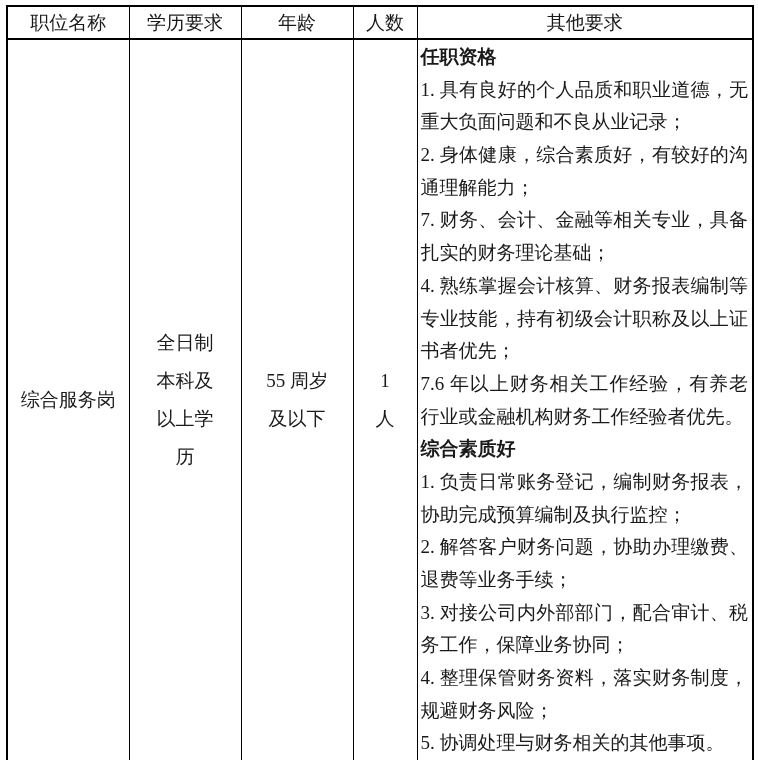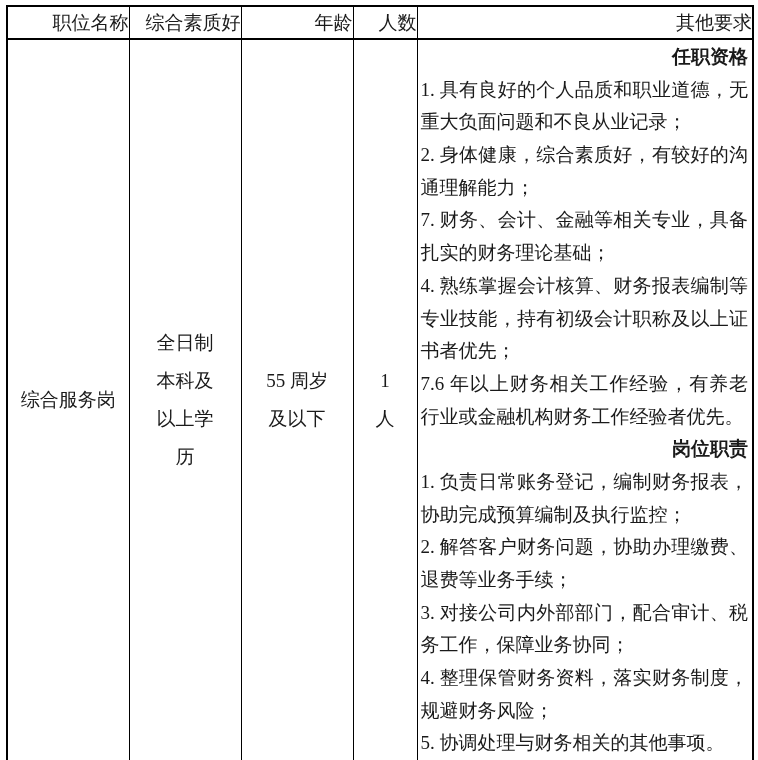--- a/index.html
+++ b/index.html
@@ -25,21 +25,21 @@
   }
   .job-table th,
   .job-table td {
     border: 1px solid #000000;
     box-sizing: border-box;
     overflow: hidden;
   }
   .job-table th {
     height: 31px;
     font-weight: 400;
-    text-align: right;
+    text-align: center;
     vertical-align: middle;
     padding: 0;
     border-bottom: 2px solid #000000;
     line-height: 31px;
     margin-top: 11px;
   }
   .job-table td {
     height: 717px;
   }
   td.center-cell {
@@ -56,57 +56,57 @@
     vertical-align: top;
     padding: 1px 4px 0 3px;
   }
   td.req-cell p {
     margin: 0;
     line-height: 32.68px;
     text-align: justify;
   }
   td.req-cell p.heading {
     font-weight: 700;
-    text-align: right;
+    text-align: left;
   }
 </style>
 </head>
 <body>
 
 <table class="job-table">
   <colgroup>
     <col style="width:122px">
     <col style="width:112px">
     <col style="width:112px">
     <col style="width:64px">
     <col style="width:336px">
   </colgroup>
   <thead>
     <tr>
       <th>职位名称</th>
-      <th>综合素质好</th>
+      <th>学历要求</th>
       <th>年龄</th>
       <th>人数</th>
       <th>其他要求</th>
     </tr>
   </thead>
   <tbody>
     <tr>
       <td class="center-cell pos-cell">综合服务岗</td>
       <td class="center-cell">全日制本科及以上学历</td>
       <td class="center-cell">55 周岁及以下</td>
       <td class="center-cell">1 人</td>
       <td class="req-cell">
           <p class="heading">任职资格</p>
           <p class="item">1. 具有良好的个人品质和职业道德，无重大负面问题和不良从业记录；</p>
           <p class="item">2. 身体健康，综合素质好，有较好的沟通理解能力；</p>
           <p class="item">7. 财务、会计、金融等相关专业，具备扎实的财务理论基础；</p>
           <p class="item">4. 熟练掌握会计核算、财务报表编制等专业技能，持有初级会计职称及以上证书者优先；</p>
           <p class="item">7.6 年以上财务相关工作经验，有养老行业或金融机构财务工作经验者优先。</p>
-          <p class="heading">岗位职责</p>
+          <p class="heading">综合素质好</p>
           <p class="item">1. 负责日常账务登记，编制财务报表，协助完成预算编制及执行监控；</p>
           <p class="item">2. 解答客户财务问题，协助办理缴费、退费等业务手续；</p>
           <p class="item">3. 对接公司内外部部门，配合审计、税务工作，保障业务协同；</p>
           <p class="item">4. 整理保管财务资料，落实财务制度，规避财务风险；</p>
           <p class="item">5. 协调处理与财务相关的其他事项。</p>
         </td>
     </tr>
   </tbody>
 </table>
 

